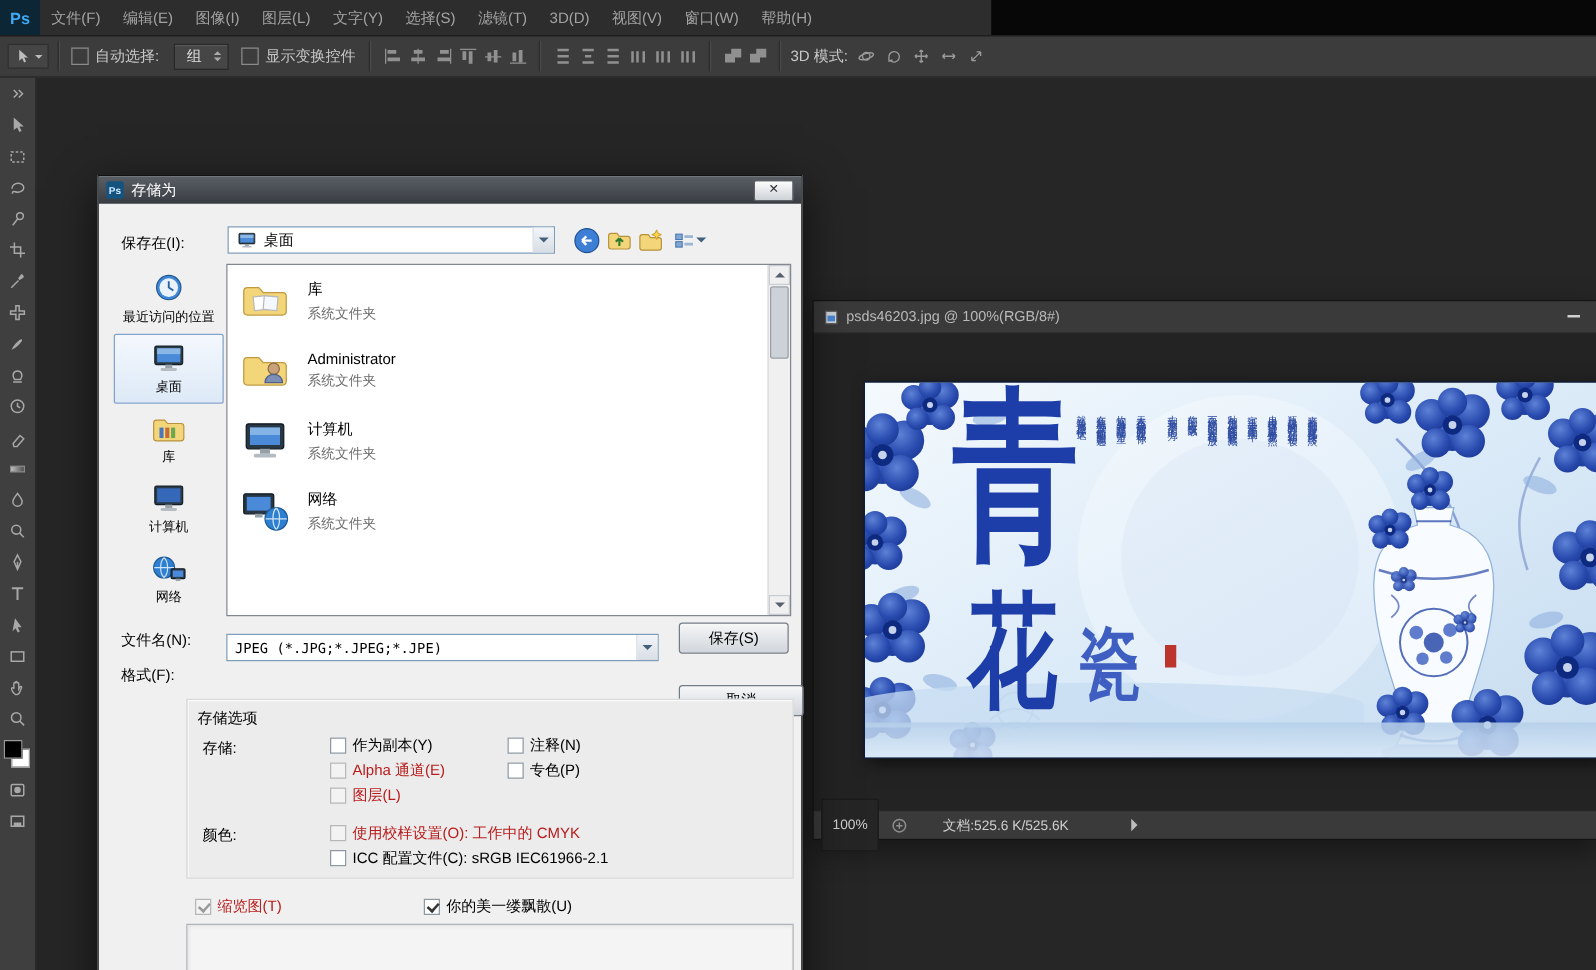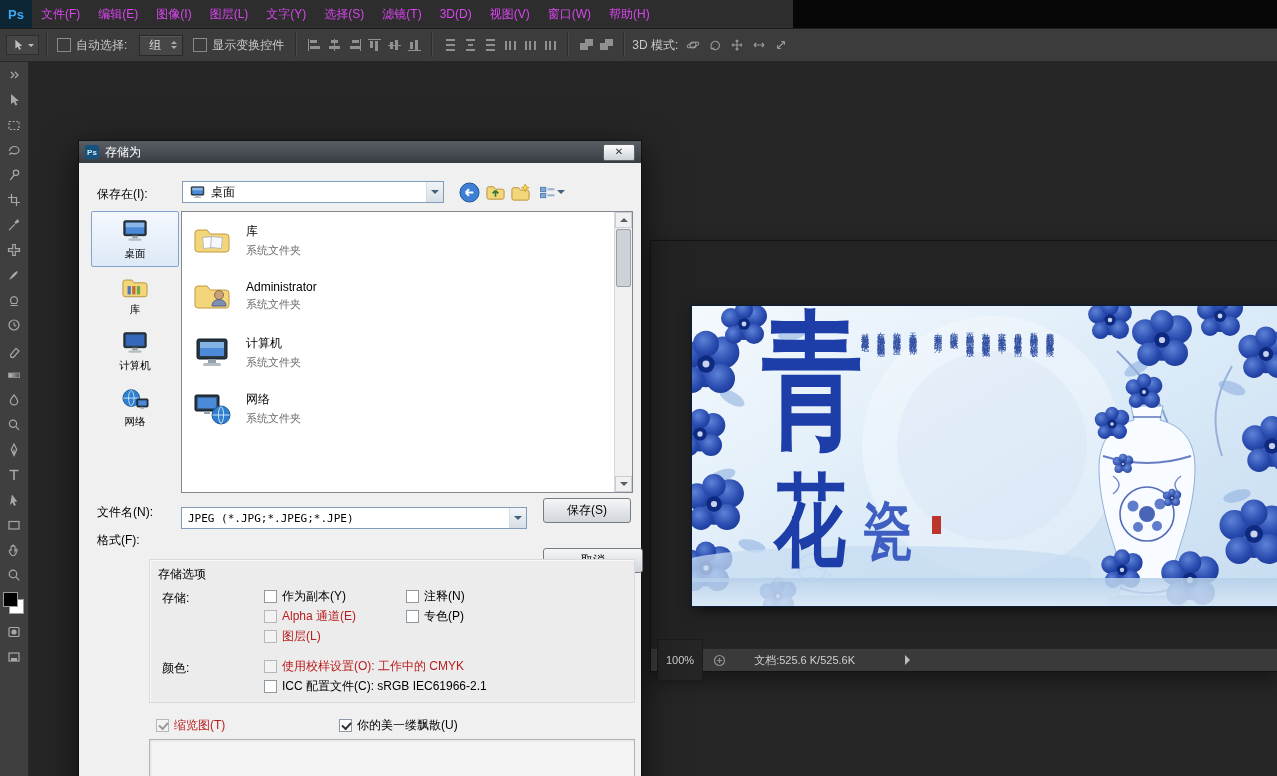--- a/index.html
+++ b/index.html
@@ -4,21 +4,21 @@
 <style>
   html,body{margin:0;padding:0;background:#111}
   #app{position:relative;width:1277px;height:776px;background:#262626;overflow:hidden;
        font-family:"Liberation Sans","DejaVu Sans",sans-serif;cursor:default}
 
   
   .menubar{position:absolute;left:0;top:0;width:1277px;height:28px;background:#2d2d2d;
            border-bottom:1px solid #1e1e1e;display:flex;align-items:center;z-index:40}
   .pslogo{width:32px;height:28px;background:#0d2636;color:#3fa9f5;font-weight:bold;font-size:13px;
           display:flex;align-items:center;justify-content:center;flex:0 0 auto}
-  .mi{padding:0 9px;font-size:12px;color:#d946ef;line-height:28px;white-space:nowrap}
+  .mi{padding:0 9px;font-size:12px;color:#a3a3a3;line-height:28px;white-space:nowrap}
   .frame-black{position:absolute;left:793px;top:0;width:484px;height:28px;background:#070707;z-index:41}
 
   
   .optionsbar{position:absolute;left:0;top:29px;width:1277px;height:32px;background:#3c3c3c;
               border-bottom:1px solid #282828;display:flex;align-items:center;z-index:39;
               color:#c8c8c8;font-size:12px}
   .ob-sep{width:0;height:24px;border-left:1px solid #2c2c2c;border-right:1px solid #4a4a4a;margin:0 7px}
   .toolpreset{display:inline-flex;align-items:center;gap:3px;margin-left:6px;padding:2px 4px;
               border:1px solid #2e2e2e;background:#454545}
   .caret-dn{width:0;height:0;border:3.5px solid transparent;border-top-color:#bdbdbd;margin-top:4px}
@@ -352,20 +352,28 @@
       </div>
     <div class="tool">
         <svg width="16" height="16" viewBox="0 0 16 16" fill="none" stroke="#a8a8a8" stroke-width="1.2">
           <rect x="3" y="4" width="10" height="8"></rect>
           <rect x="5" y="9" width="6" height="3" fill="#a8a8a8" stroke="none"></rect>
         </svg>
       </div>
   </div>
 
   <div class="docwin">
+    <div class="doctab">
+      <svg width="12" height="12" viewBox="0 0 12 12">
+          <rect x="1.5" y="1" width="9" height="10" fill="#cfd6db" stroke="#5a5a5a"></rect>
+          <rect x="3" y="4.5" width="6" height="4.5" fill="#4a8ad8"></rect>
+        </svg>
+      <span>psds46203.jpg @ 100%(RGB/8#)</span>
+      <span class="docmin"></span>
+    </div>
 
     <div class="artwork">
       <svg class="art-svg" viewBox="0 0 587 300" preserveAspectRatio="none">
         <defs>
           <radialGradient id="pet" cx="0.4" cy="0.35" r="0.85">
             <stop offset="0" stop-color="#5d82d6"></stop>
               <stop offset="0.55" stop-color="#2a4cb0"></stop>
               <stop offset="1" stop-color="#142f88"></stop>
           </radialGradient>
           <g id="peony">
@@ -507,20 +515,28 @@
       <svg width="19" height="19" viewBox="0 0 22 22">
           <rect x="3" y="5" width="6" height="5" fill="#7fa8d8" stroke="#4a76ad"></rect>
           <rect x="3" y="12" width="6" height="5" fill="#7fa8d8" stroke="#4a76ad"></rect>
           <rect x="11" y="6" width="8" height="2.5" fill="#9ab4d4"></rect>
           <rect x="11" y="13" width="8" height="2.5" fill="#9ab4d4"></rect>
         </svg>
       <i class="tri"></i>
     </span>
 
     <div class="places">
+      <div class="place">
+        <svg width="30" height="26" viewBox="0 0 32 28">
+            <circle cx="16" cy="13" r="10.5" fill="#3f87d8" stroke="#22588f"></circle>
+            <circle cx="16" cy="13" r="8" fill="#eaf3fc"></circle>
+            <path d="M16 7.5V13l4 2.5" stroke="#2a5f9e" stroke-width="1.6" fill="none"></path>
+          </svg>
+        <span>最近访问的位置</span>
+      </div>
       <div class="place sel">
         <svg width="30" height="26" viewBox="0 0 32 28">
             <rect x="4" y="3" width="24" height="16" rx="1.5" fill="#2a3a46" stroke="#121d26"></rect>
             <rect x="6" y="5" width="20" height="12" fill="#4a8ad8"></rect>
             <rect x="6" y="5" width="20" height="5" fill="#a7cbee" opacity="0.7"></rect>
             <rect x="13" y="19" width="6" height="3" fill="#97a1a8"></rect>
             <rect x="9" y="22" width="14" height="2.5" rx="1" fill="#b5bdc3"></rect>
           </svg>
         <span>桌面</span>
       </div>

